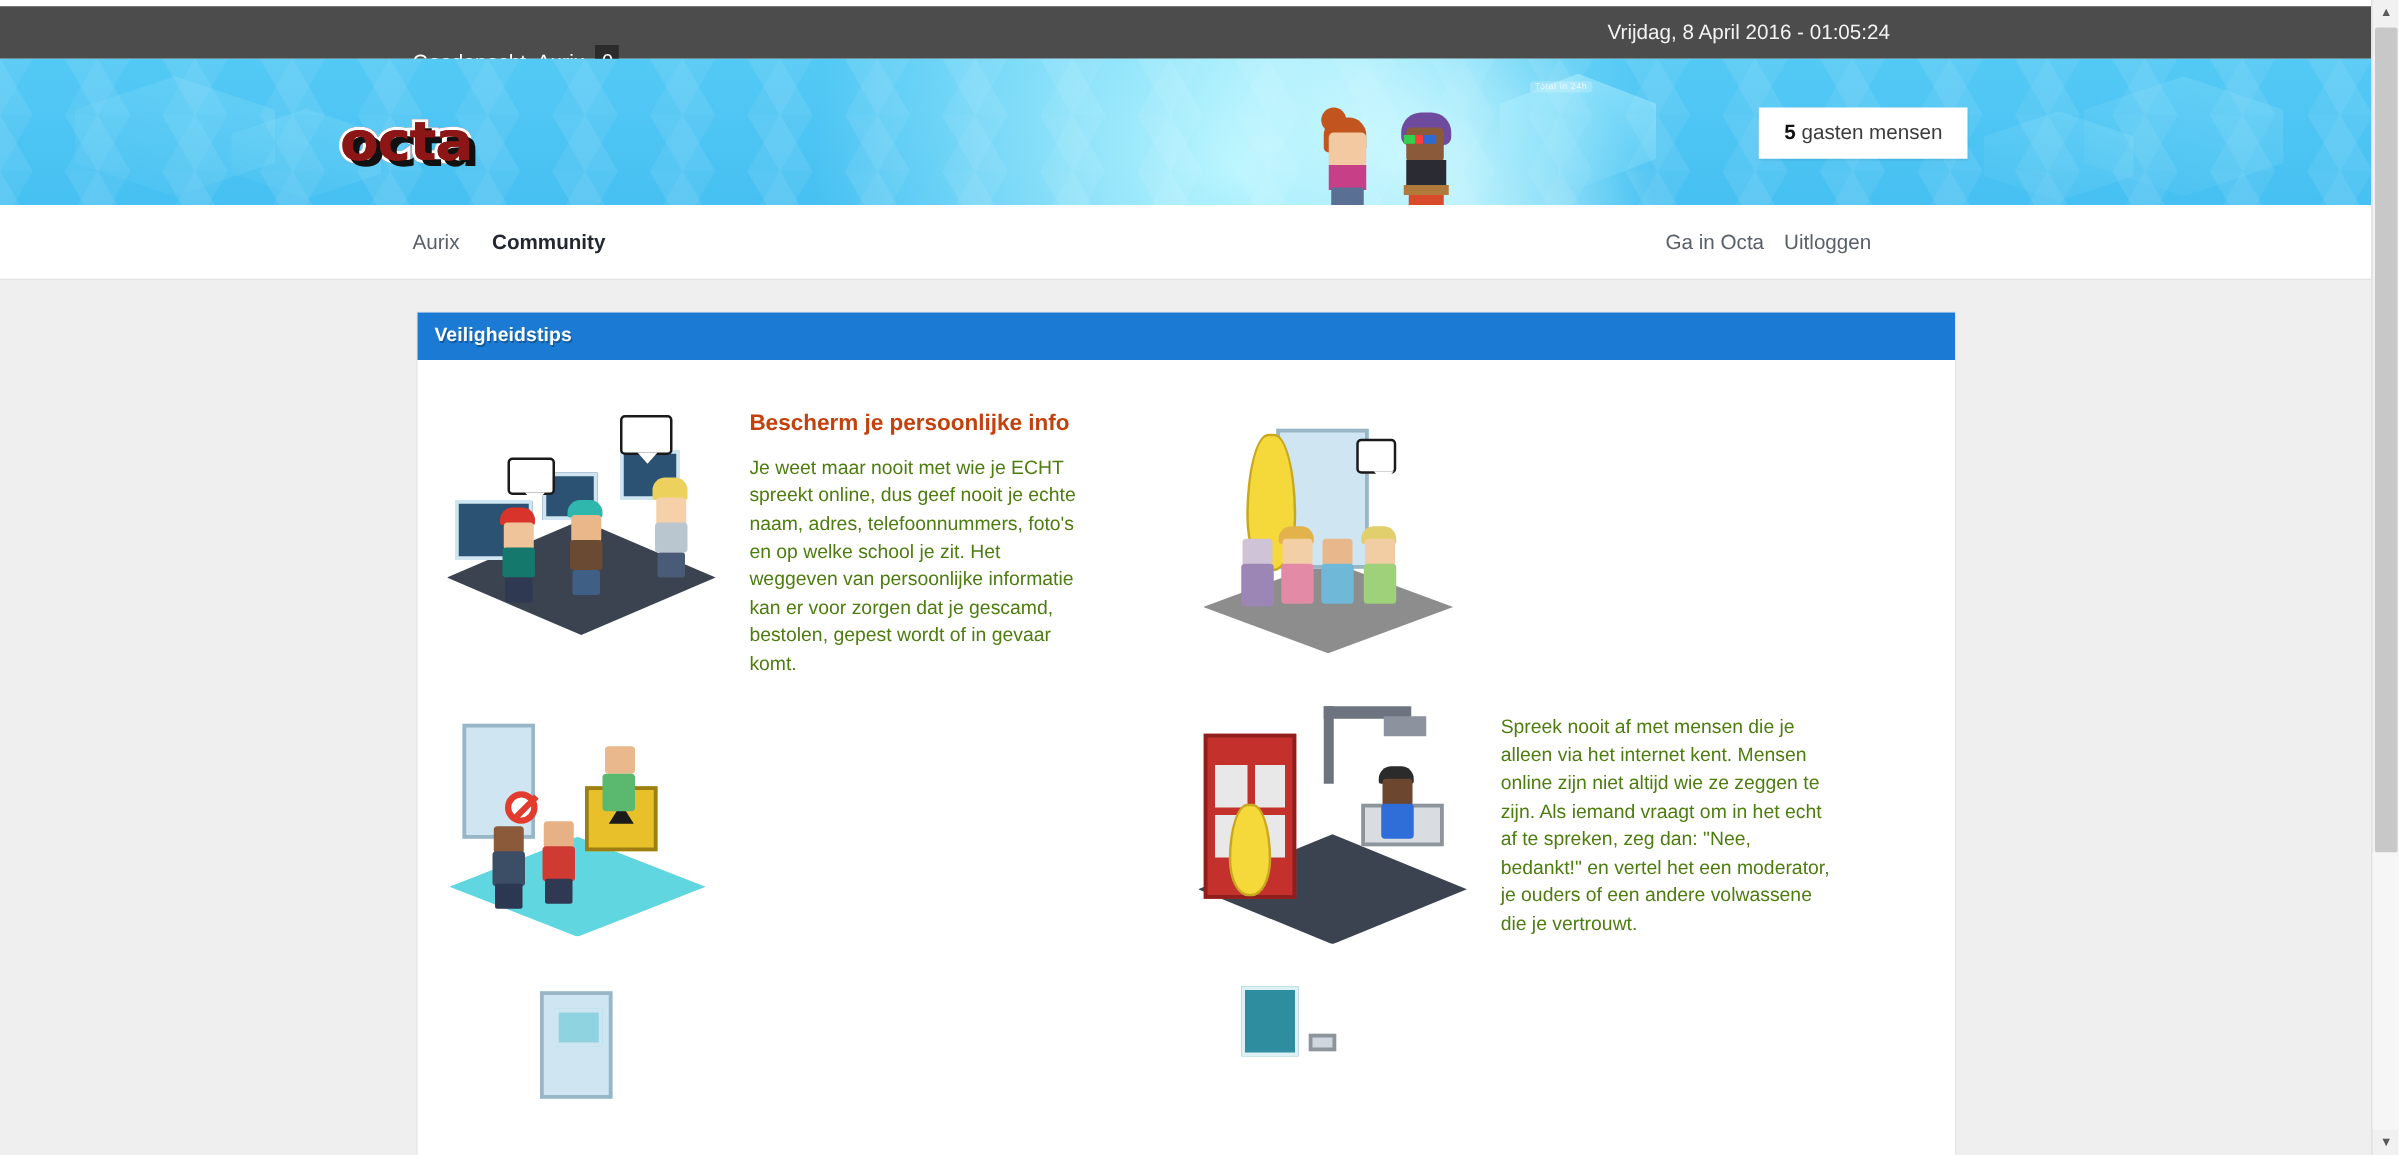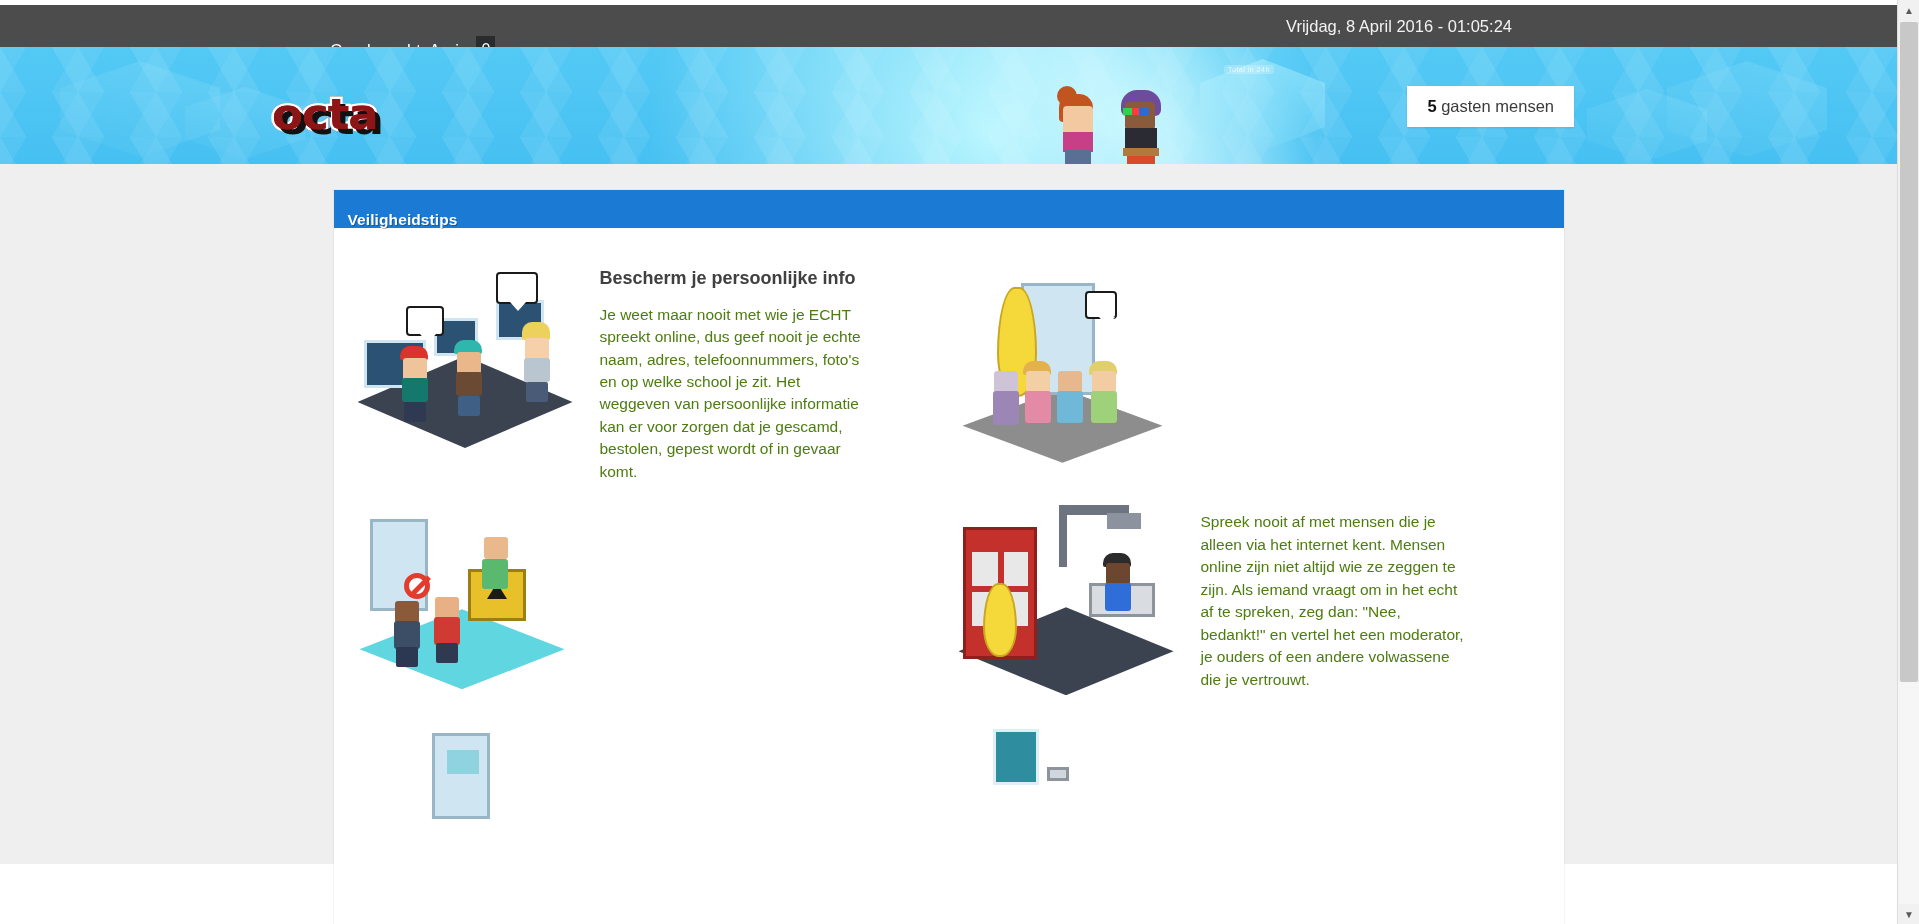--- a/index.html
+++ b/index.html
@@ -258,21 +258,21 @@
     width: 1230px;
     background: #ffffff;
     min-height: 700px;
     box-shadow: 0 0 0 1px rgba(0,0,0,.04);
   }
   .panel-header {
     background: #1a7ad4;
     color: #ffffff;
     height: 38px;
     line-height: 38px;
-    padding: 11px 14px;
+    padding: 0 14px;
     font-size: 15.5px;
     font-weight: bold;
     letter-spacing: .1px;
     text-shadow: 1px 1px 0 rgba(0,0,0,.28);
   }
   .panel-body {
     padding: 34px 14px 0 14px;
   }
 
   .tips-grid {
@@ -292,21 +292,21 @@
     width: 244px;
     height: 196px;
     position: relative;
     image-rendering: pixelated;
     margin-right: 8px;
   }
   .tip-text { flex: 1 1 auto; padding-top: 6px; padding-right: 14px;}
   .tip-title {
     font-size: 18px;
     font-weight: bold;
-    color: #404040;
+    color: #c2410c;
     margin: 0 0 14px 0;
     line-height: 1.2;
   }
   .tip-desc {
     font-size: 15.5px;
     color: #4d7c0f;
     line-height: 1.45;
     margin: 0;
     max-width: 268px;
   }
@@ -462,20 +462,30 @@
 
       <div class="holo"></div>
       <div class="holo-label">Total in 24h</div>
 
       <div class="guests-badge">
         <b>5</b>
         <span>gasten mensen</span>
       </div>
     </div>
 
+    <div class="navbar">
+      <div class="nav-left">
+        <a class="nav-link">Aurix</a>
+        <a class="nav-link active">Community</a>
+      </div>
+      <div class="nav-right">
+        <a class="nav-link">Ga in Octa</a>
+        <a class="nav-link">Uitloggen</a>
+      </div>
+    </div>
 
     <div class="content-area">
       <div class="panel">
 
         <div class="panel-header">
           <span>Veiligheidstips</span>
         </div>
 
         <div class="panel-body">
           <div class="tips-grid">

